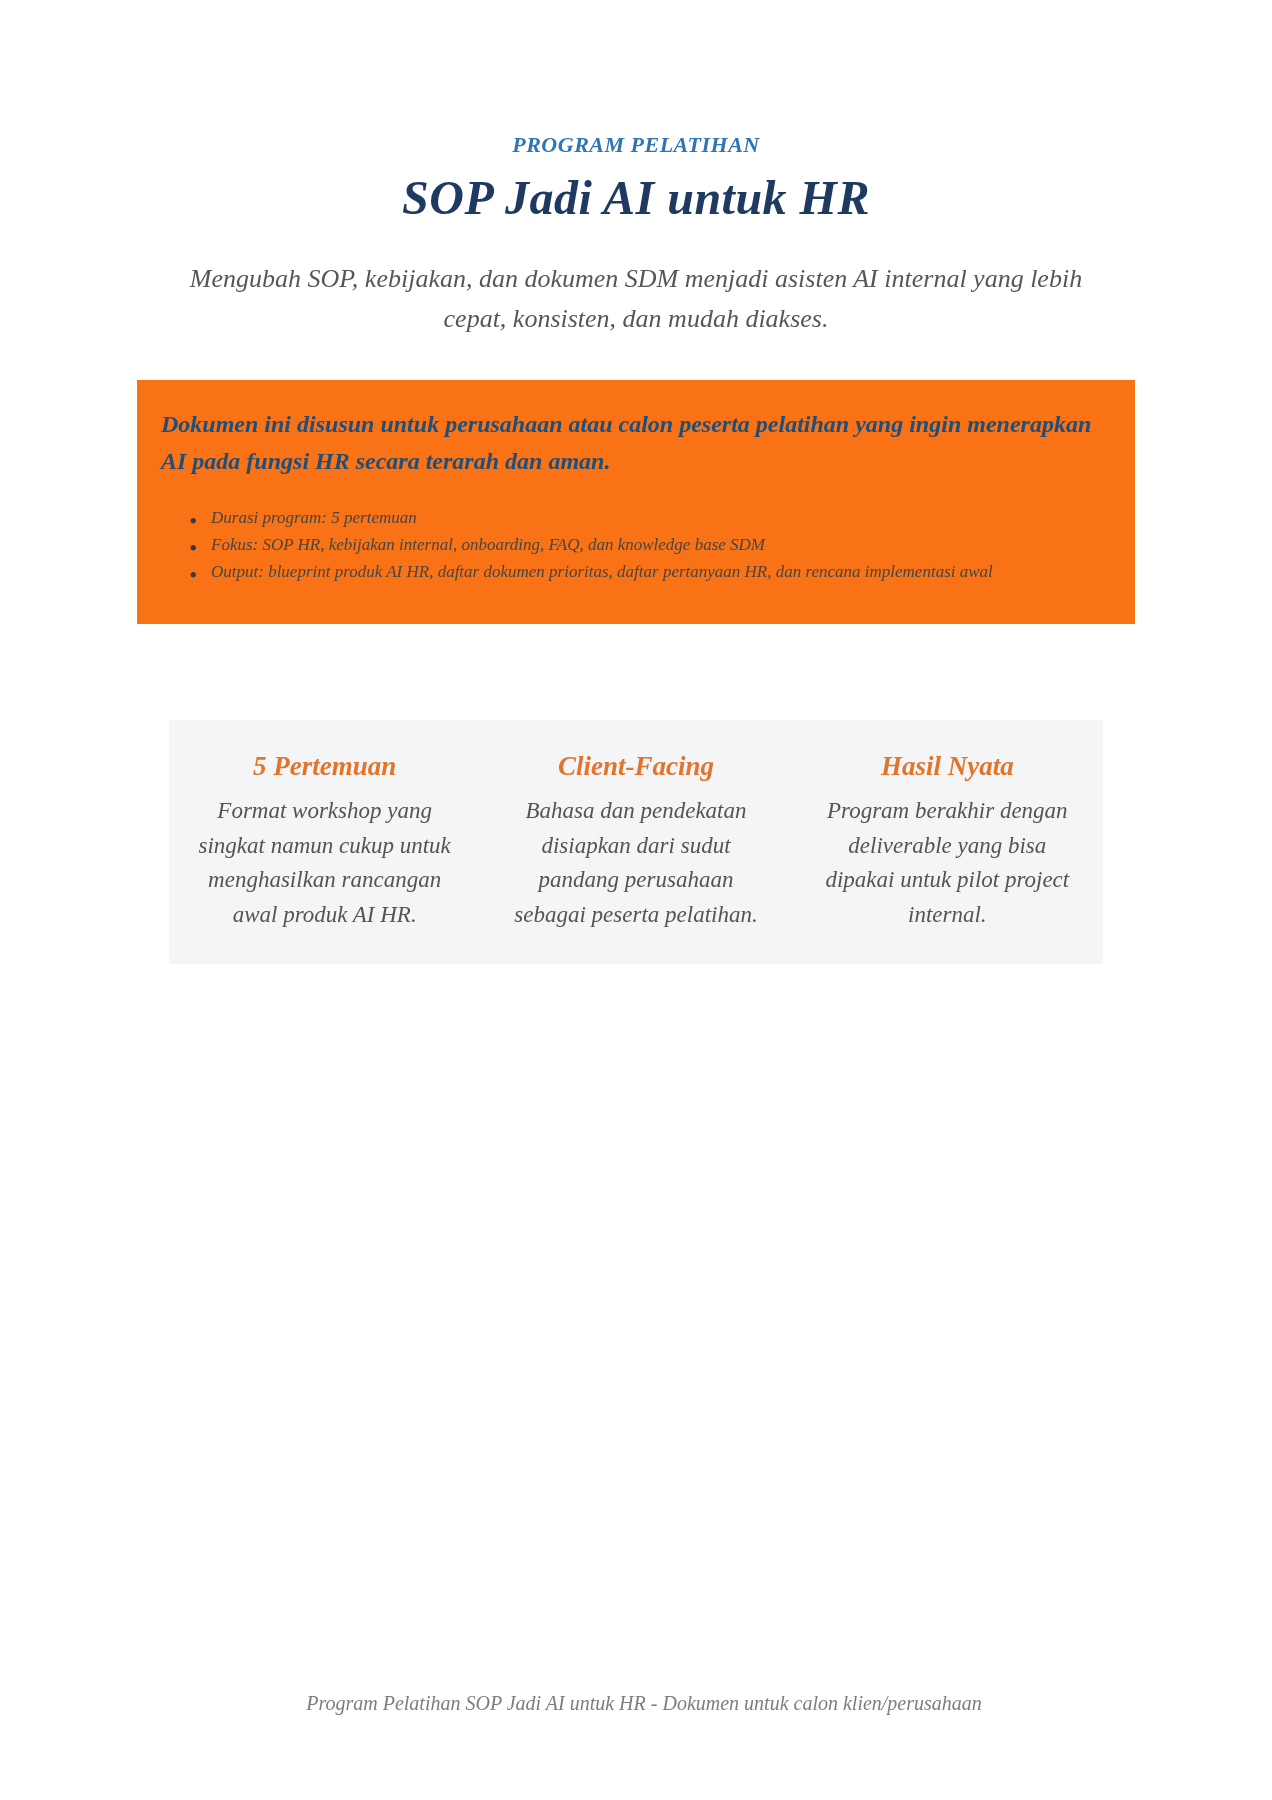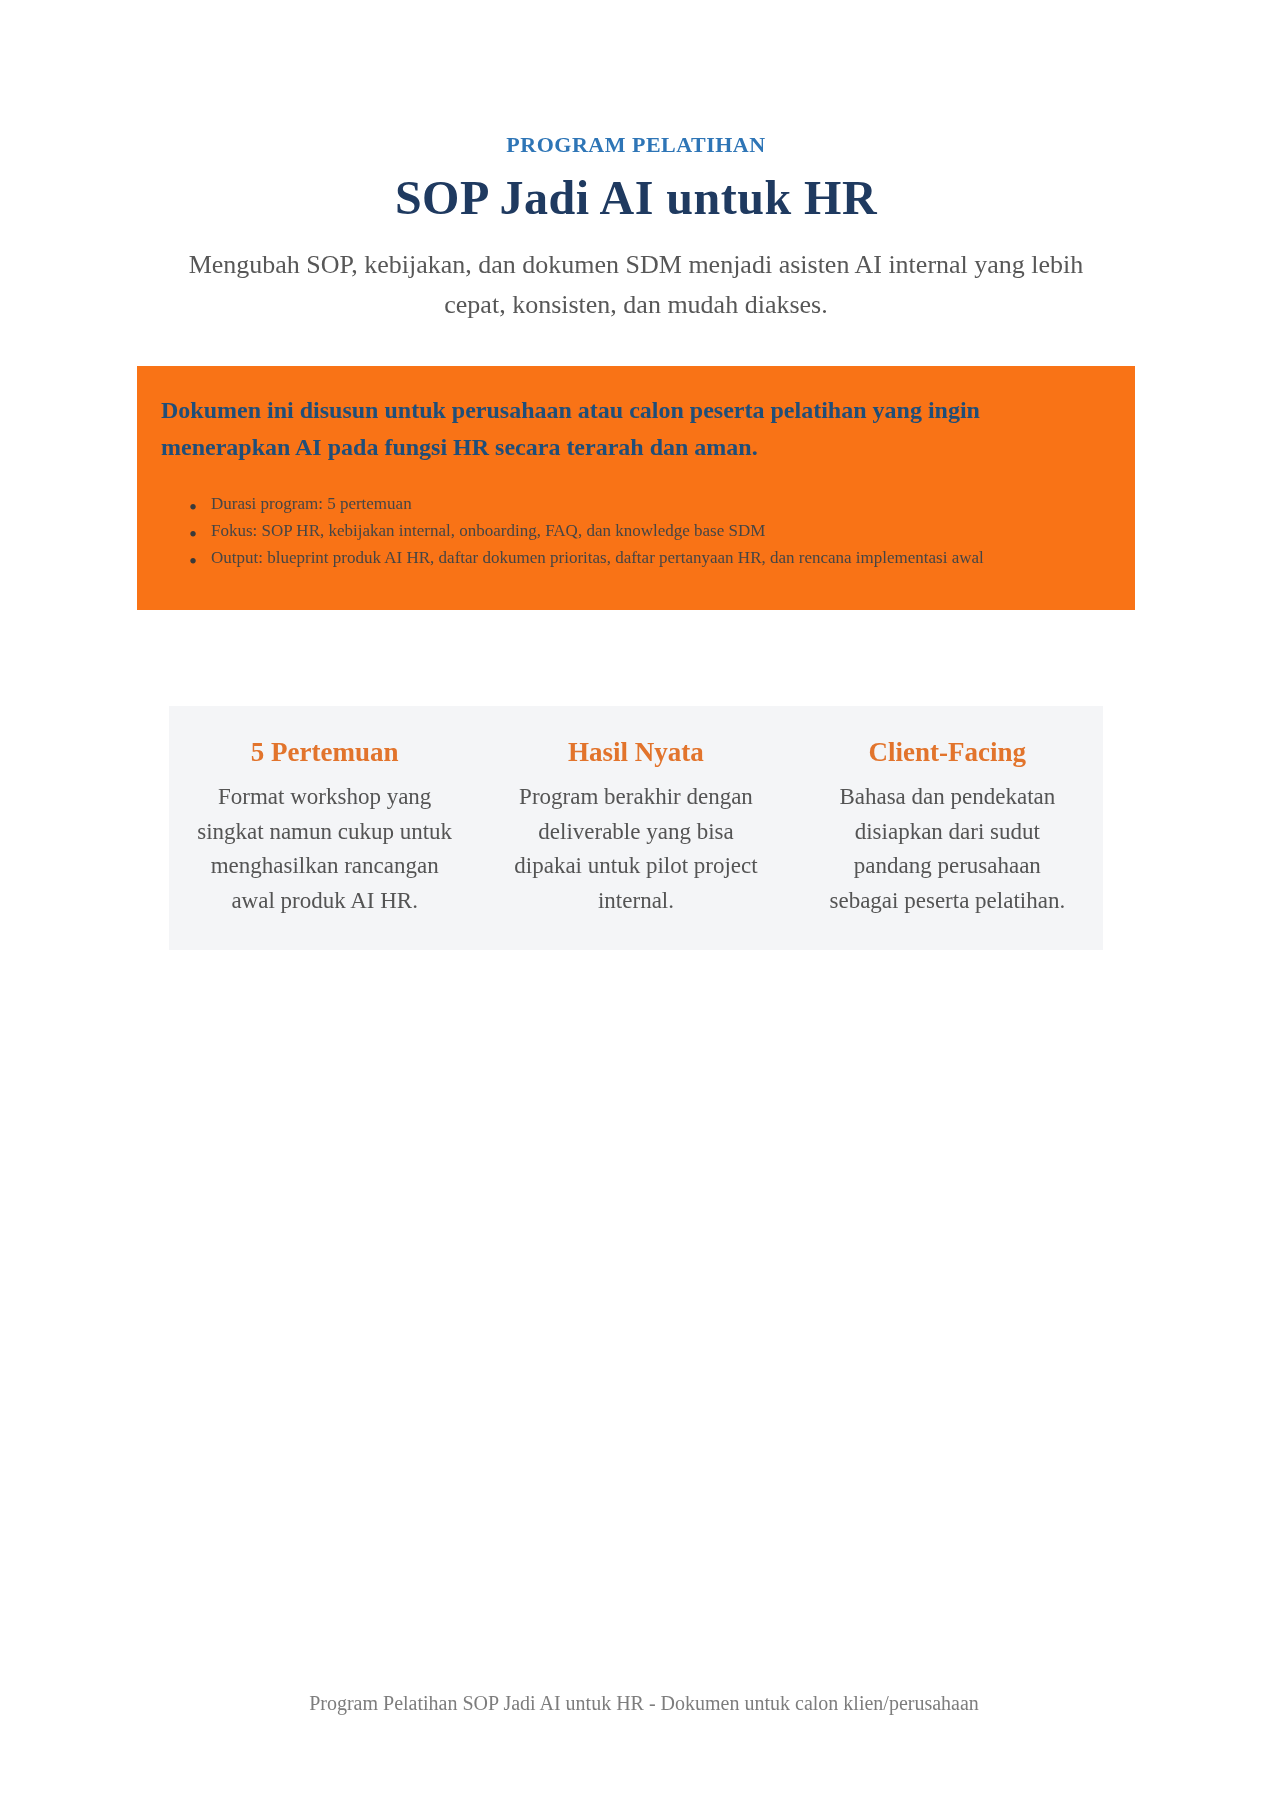--- a/index.html
+++ b/index.html
@@ -12,40 +12,41 @@
     height: 1800px;
     position: relative;
     font-family: "Liberation Serif", serif;
     overflow: hidden;
   }
   .page {
     width: 1272px;
     height: 1428px;
     position: relative;
     background: #ffffff;
+    font-style: italic;
   }
   .eyebrow {
     padding-top: 132px;
     text-align: center;
     color: #2e75b6;
     font-size: 22px;
     font-weight: bold;
     letter-spacing: 0.5px;
   }
   .title {
     margin-top: 12px;
     text-align: center;
     color: #1f3a60;
     font-size: 48px;
     font-weight: bold;
     letter-spacing: 0.5px;
   }
   .subtitle {
     width: 910px;
-    margin: 20px auto 0;
+    margin: 34px auto 0;
     text-align: center;
     color: #575757;
     font-size: 26px;
     line-height: 1.55;
   }
   .callout {
     box-sizing: border-box;
     width: 998px;
     margin: 40px auto 8px;
     margin-left: 137px;
@@ -140,26 +141,26 @@
   </div>
 
   <div class="cards-row">
 
     <div class="card">
       <div class="card-title">5 Pertemuan</div>
       <div class="card-body">Format workshop yang singkat namun cukup untuk menghasilkan rancangan awal produk AI HR.</div>
     </div>
 
     <div class="card">
-      <div class="card-title">Hasil Nyata</div>
-      <div class="card-body">Program berakhir dengan deliverable yang bisa dipakai untuk pilot project internal.</div>
+      <div class="card-title">Client-Facing</div>
+      <div class="card-body">Bahasa dan pendekatan disiapkan dari sudut pandang perusahaan sebagai peserta pelatihan.</div>
     </div>
 
     <div class="card">
-      <div class="card-title">Client-Facing</div>
-      <div class="card-body">Bahasa dan pendekatan disiapkan dari sudut pandang perusahaan sebagai peserta pelatihan.</div>
+      <div class="card-title">Hasil Nyata</div>
+      <div class="card-body">Program berakhir dengan deliverable yang bisa dipakai untuk pilot project internal.</div>
     </div>
 
   </div>
 
   <div class="footer">Program Pelatihan SOP Jadi AI untuk HR - Dokumen untuk calon klien/perusahaan</div>
 
 </div>
 
 </body></html>

